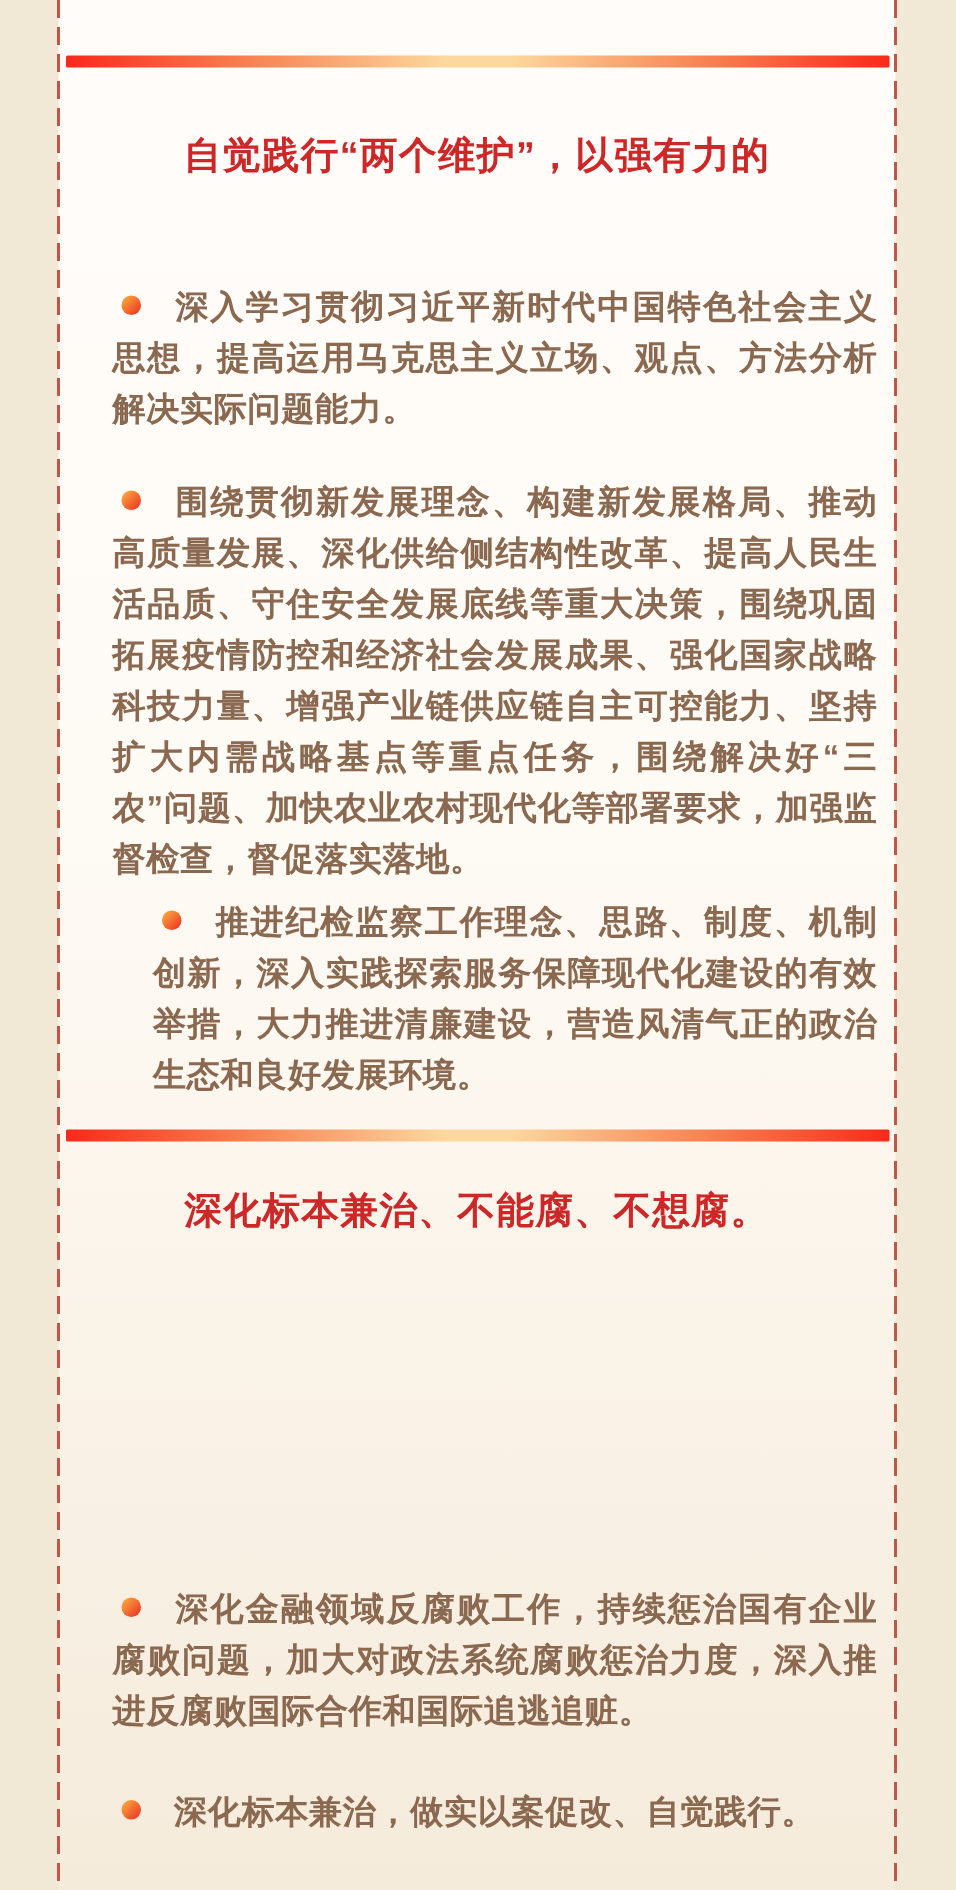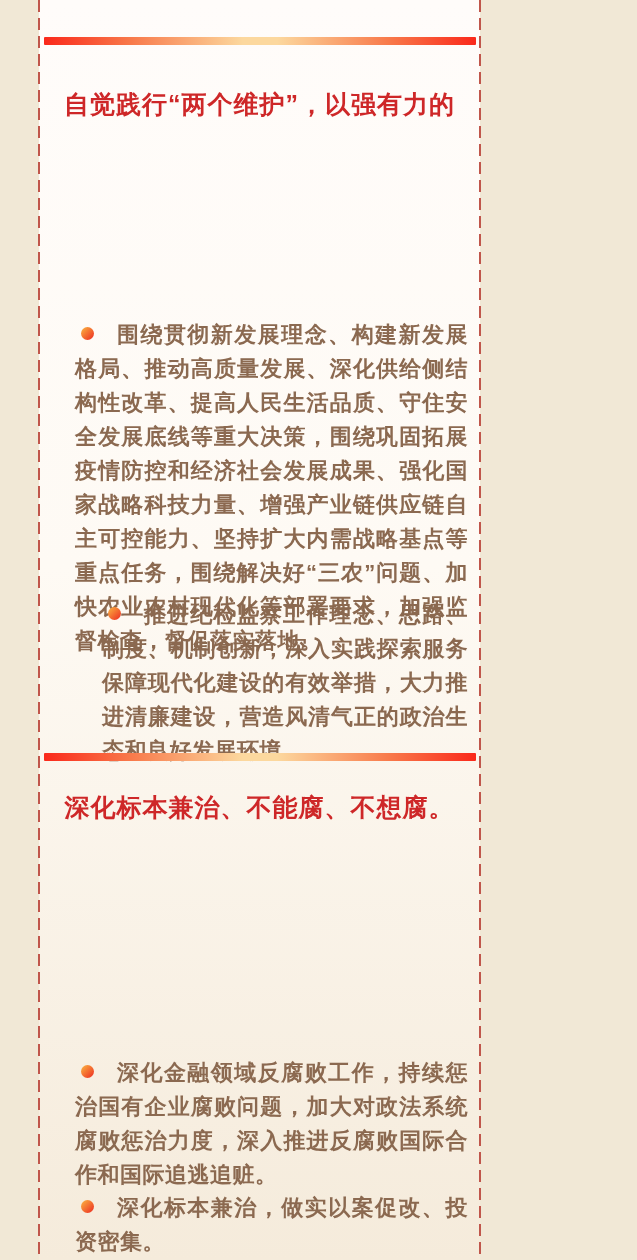--- a/index.html
+++ b/index.html
@@ -3,21 +3,21 @@
 <meta charset="utf-8">
 <style>
   html,body{margin:0;padding:0;}
   body{
     width:637px;height:1260px;
     background:#f1e8d6;
     font-family:"Liberation Sans","DejaVu Sans",sans-serif;
     position:relative;overflow:hidden;
   }
   .panel{
-    position:absolute;left:39px;top:0;width:441px;height:1260px;
+    position:absolute;left:39px;top:0;width:558px;height:1260px;
     background:linear-gradient(180deg,#fffcfa 0%,#fefaf4 45%,#f5ebdb 100%);
   }
   .dash{
     position:absolute;top:0;bottom:0;width:2px;
     background:repeating-linear-gradient(180deg,#c0564b 0 12px,rgba(0,0,0,0) 12px 18px);
   }
   .dash.left{left:-1px;}
   .dash.right{right:-1px;}
   .divider{
     position:absolute;left:5px;right:4px;height:8px;border-radius:1px;
@@ -55,28 +55,29 @@
 <div class="panel">
   <div class="dash left"></div>
   <div class="dash right"></div>
 
   <div class="divider bar1"></div>
 
   <div class="sec-heading h1">
     <div>自觉践行“两个维护”，以强有力的</div>
   </div>
 
+  <p class="para p1"><span class="dot"></span><span>深入学习贯彻习近平新时代中国特色社会主义思想，提高运用马克思主义立场、观点、方法分析解决实际问题能力。</span></p>
 
   <p class="para p2"><span class="dot"></span><span>围绕贯彻新发展理念、构建新发展格局、推动高质量发展、深化供给侧结构性改革、提高人民生活品质、守住安全发展底线等重大决策，围绕巩固拓展疫情防控和经济社会发展成果、强化国家战略科技力量、增强产业链供应链自主可控能力、坚持扩大内需战略基点等重点任务，围绕解决好“三农”问题、加快农业农村现代化等部署要求，加强监督检查，督促落实落地。</span></p>
 
   <p class="para p3"><span class="dot"></span><span>推进纪检监察工作理念、思路、制度、机制创新，深入实践探索服务保障现代化建设的有效举措，大力推进清廉建设，营造风清气正的政治生态和良好发展环境。</span></p>
 
   <div class="divider bar2"></div>
 
   <div class="sec-heading h2">
     <div>深化标本兼治、不能腐、不想腐。</div>
   </div>
 
 
   <p class="para p5"><span class="dot"></span><span>深化金融领域反腐败工作，持续惩治国有企业腐败问题，加大对政法系统腐败惩治力度，深入推进反腐败国际合作和国际追逃追赃。</span></p>
 
-  <p class="para p6"><span class="dot"></span><span>深化标本兼治，做实以案促改、投资密集。</span></p>
+  <p class="para p6"><span class="dot"></span><span>深化标本兼治，做实以案促改、自觉践行。</span></p>
 </div>
 
 </body></html>

